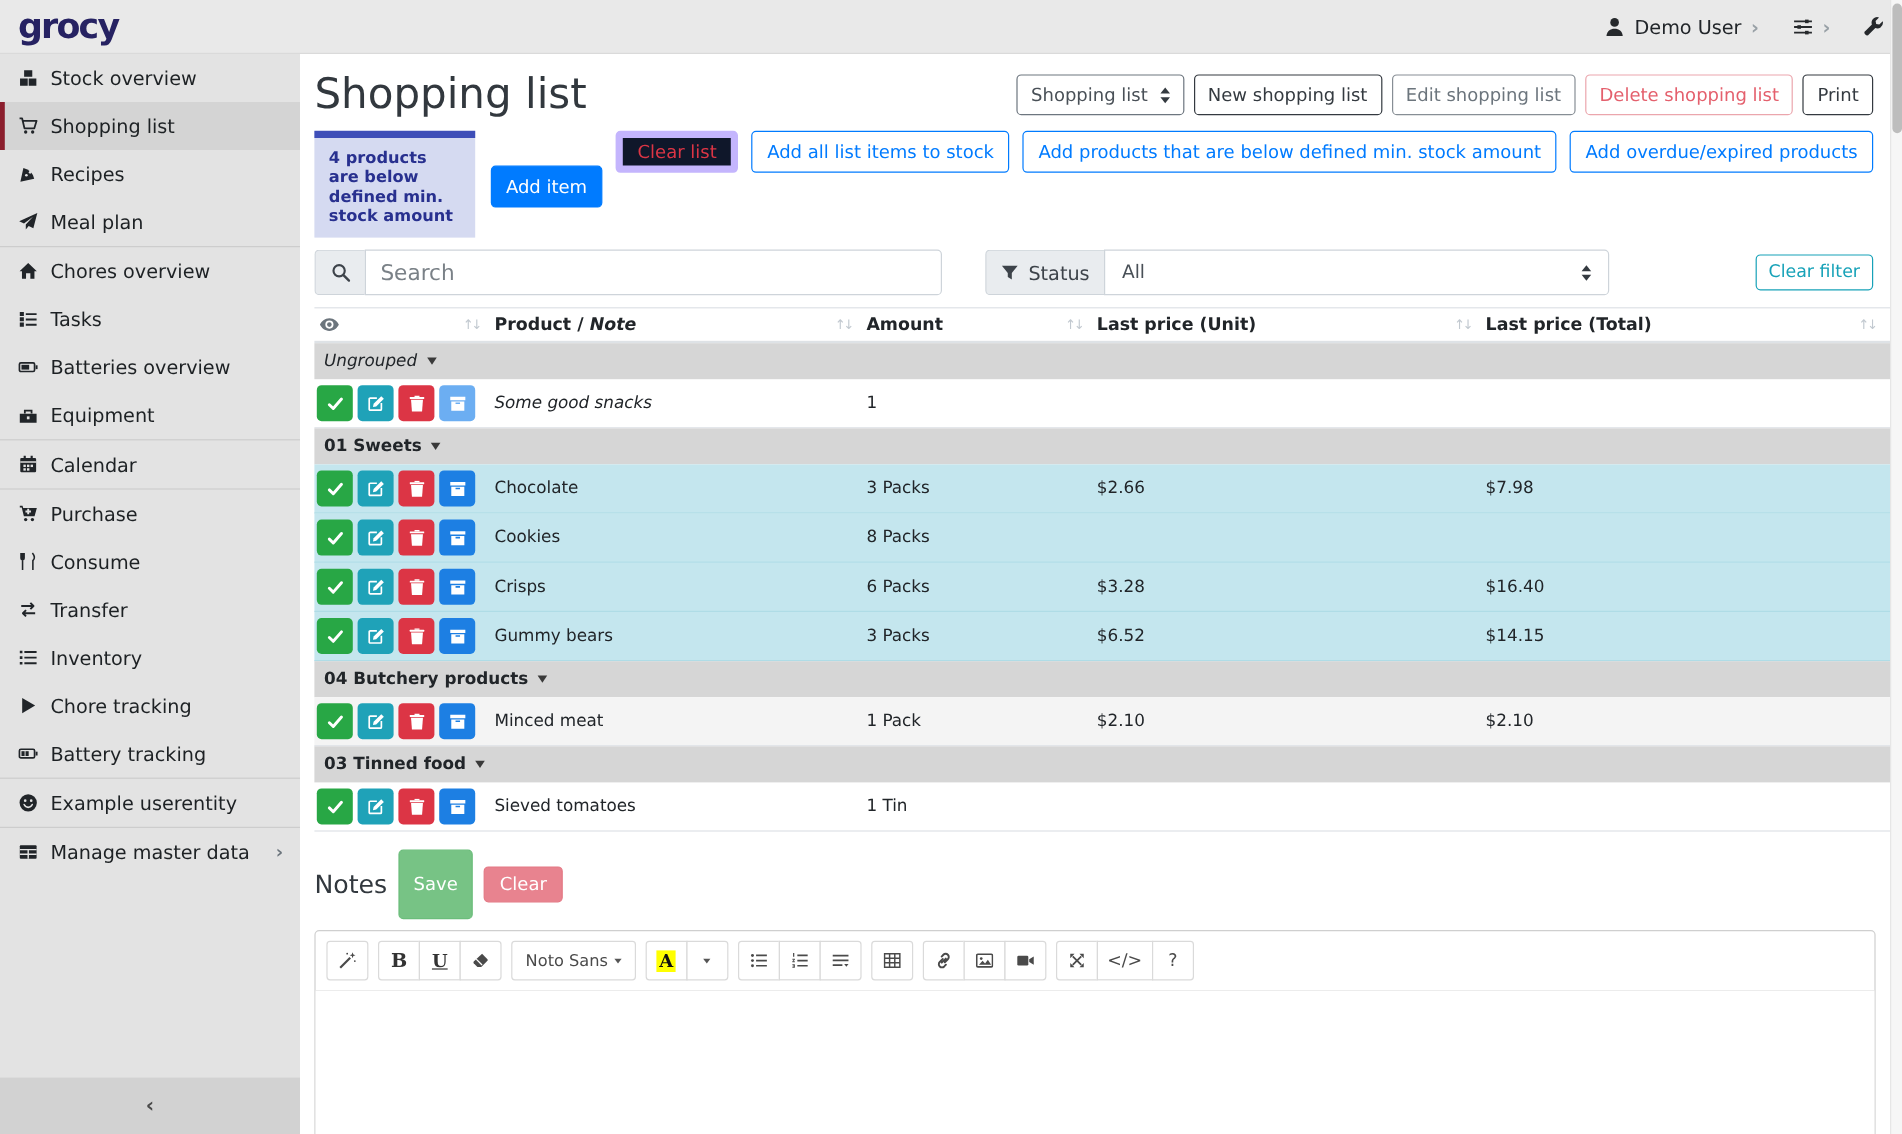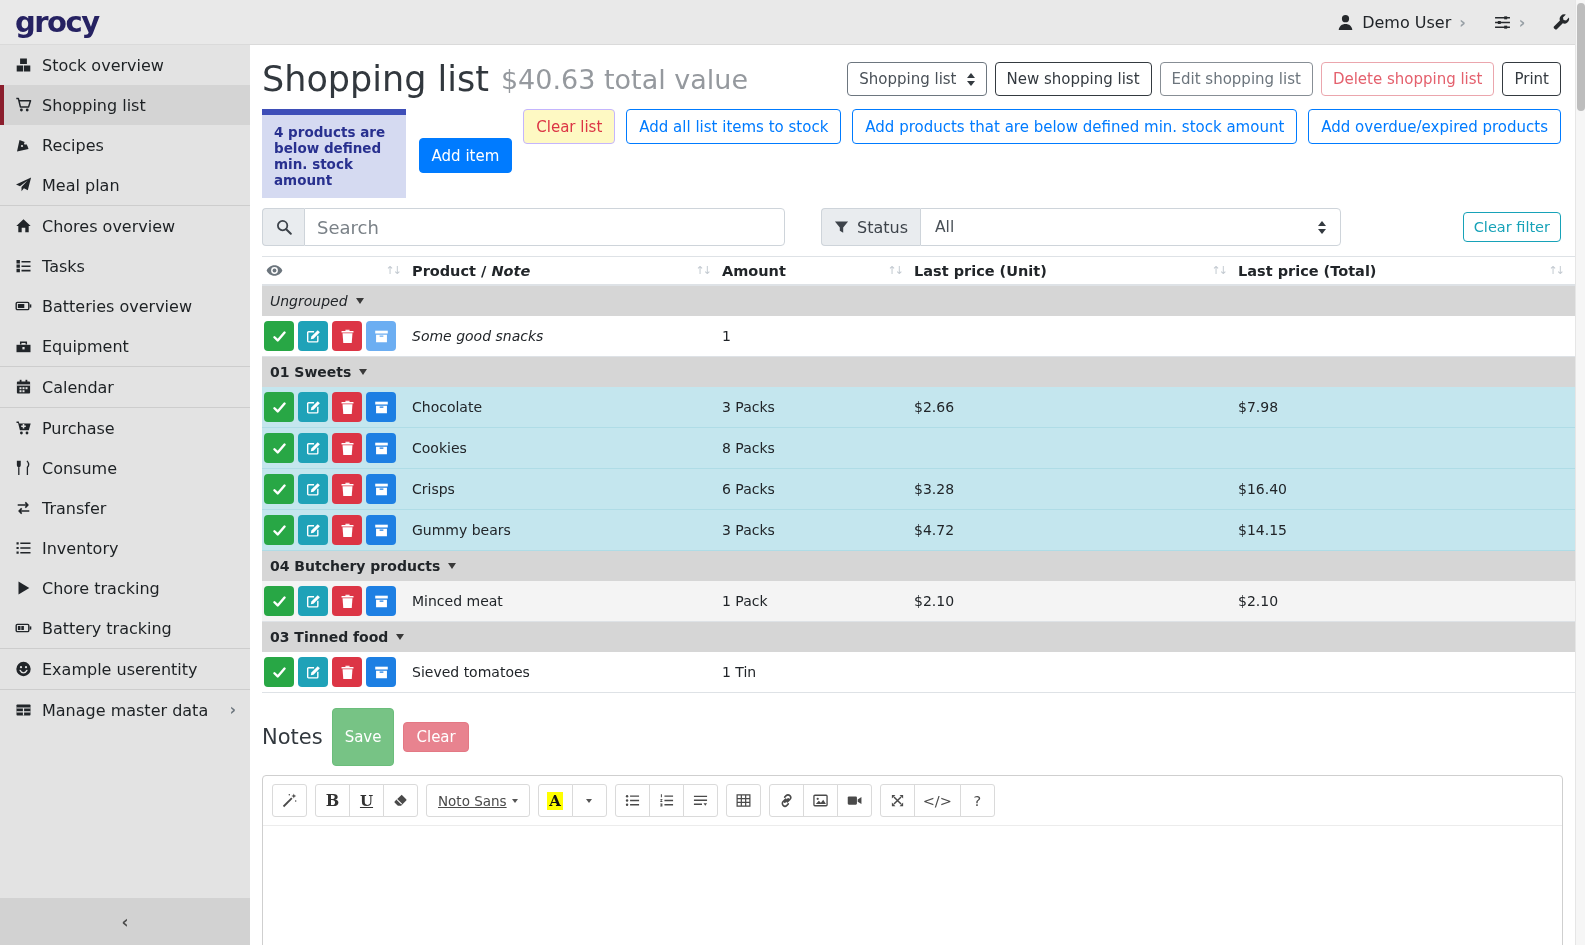--- a/index.html
+++ b/index.html
@@ -38,21 +38,21 @@
   .updown i.dn { border-top:5px solid #343a40; }
   .b-dark  { border:1px solid #343a40; color:#343a40; }
   .b-gray  { border:1px solid #878e95; color:#6c757d; }
   .b-pink  { border:1px solid #eba6ad; color:#e4606d; }
 
   .alert-row { display:flex; align-items:flex-start; margin-top:6px; padding-right:14px; }
   .alert { width:346px; background:#d5daf1; border-top:6px solid #3e4eb8; color:#28308f; font-weight:bold; font-size:13.5px; padding:9px 12px 10px 12px; }
   .acts { display:flex; gap:11px; margin-left:13px; }
   .btn-a { border-radius:4px; font-size:15px; padding:7px 12px; cursor:pointer; font-family:inherit; white-space:nowrap; height:35px; display:flex; align-items:center; }
   .b-primary { background:#007bff; border:1px solid #007bff; color:#fff;margin-top:29px; }
-  .b-out-red { background:#fef9c3; border:1px solid #c4b5fd; color:#dc3545; }
+  .b-out-red { background:#0f172a; border:6px solid #c4b5fd; color:#dc3545; }
   .b-out-blue{ background:#fff; border:1px solid #007bff; color:#007bff; }
 
   .filter-row { display:flex; align-items:center; margin-top:10px; padding-right:14px; }
   .igroup { display:flex; width:523px; height:38px; }
   .iaddon { width:42px; background:#e9ecef; border:1px solid #ced4da; border-right:0; border-radius:4px 0 0 4px; display:flex; align-items:center; justify-content:center; color:#3d434a; }
   .iaddon svg { width:16px; height:16px; }
   .search-in { flex:1; border:1px solid #ced4da; border-radius:0 4px 4px 0; padding:0 12px; font-size:18px; color:#495057; outline:none; font-family:inherit; }
   .search-in::placeholder { color:#7a8187; }
   .sgroup { display:flex; height:38px; margin-left:36px; width:520px; }
   .saddon { display:flex; align-items:center; gap:8px; padding:0 12px; background:#e9ecef; border:1px solid #ced4da; border-right:0; border-radius:4px 0 0 4px; font-size:16px; color:#3d434a; }
@@ -96,21 +96,21 @@
   .etoolbar { padding:8px 9px; display:flex; gap:8px; border-bottom:1px solid #ececec; }
   .egroup { display:inline-flex; }
   .ebtn { height:33px; min-width:35px; padding:0 8px; background:#fff; border:1px solid #dadada; display:flex; align-items:center; justify-content:center; font-size:14.5px; color:#4a4a4a; cursor:pointer; font-family:inherit; }
   .egroup .ebtn:not(:first-child) { margin-left:-1px; }
   .egroup .ebtn:first-child { border-radius:3px 0 0 3px; }
   .egroup .ebtn:last-child { border-radius:0 3px 3px 0; }
   .egroup .ebtn:only-child { border-radius:3px; }
   .ebtn svg { width:15px; height:15px; }
   .ebtn .bold-g { font-family:"DejaVu Serif","Liberation Serif",serif; font-weight:bold; font-size:16px; color:#333; }
   .ebtn .und-g { font-family:"DejaVu Serif","Liberation Serif",serif; font-weight:bold; font-size:15px; text-decoration:underline; color:#333; }
-  .ebtn.fontb { font-size:13.5px; gap:5px; padding:0 11px;text-decoration:underline; }
+  .ebtn.fontb { font-size:13.5px; gap:5px; padding:0 11px; }
   .mini-caret { width:0; height:0; border-left:3.5px solid transparent; border-right:3.5px solid transparent; border-top:4.5px solid #555; display:inline-block; }
   .hl-a { font-family:"DejaVu Serif","Liberation Serif",serif; font-weight:bold; font-size:15px; background:#ffff00; padding:0 2px; color:#111; }
   .ebody { height:188px; background:#fff; cursor:text; }
 
   
   .sbar { position:fixed; top:0; right:0; bottom:0; width:10px; background:#f6f6f6; border-left:1px solid #e6e6e6; z-index:20; }
   .sthumb { position:absolute; top:3px; left:1px; width:8px; height:108px; background:#bdbdbd; border-radius:4px; }
 </style>
 </head>
 <body>
@@ -415,21 +415,20 @@
   </div>
   <div class="side-foot">
     <span>‹</span>
   </div>
 </aside>
 
 <main class="content">
 
   <div class="title-row">
     <span class="ptitle">Shopping list</span>
-    <span class="psub">$40.63 total value</span>
     <div class="tl-buttons">
       <div class="btn sel">
         <span>Shopping list</span>
         <span class="updown">
             <i class="up"></i>
             <i class="dn"></i>
           </span>
       </div>
       <button class="btn b-dark">New shopping list</button>
       <button class="btn b-gray">Edit shopping list</button>
@@ -646,21 +645,21 @@
             </svg>
           </button>
         <button class="abtn blue">
             <svg class="ic">
               <use href="#i-box"></use>
             </svg>
           </button>
       </div>
       <div>Gummy bears</div>
       <div>3 Packs</div>
-      <div>$4.72</div>
+      <div>$6.52</div>
       <div>$14.15</div>
     </div>
 
     <div class="trow group">
       <span>04 Butchery products</span>
         <span class="caret-d"></span>
     </div>
 
     <div class="trow item bg-soft">
       <div class="actions">

